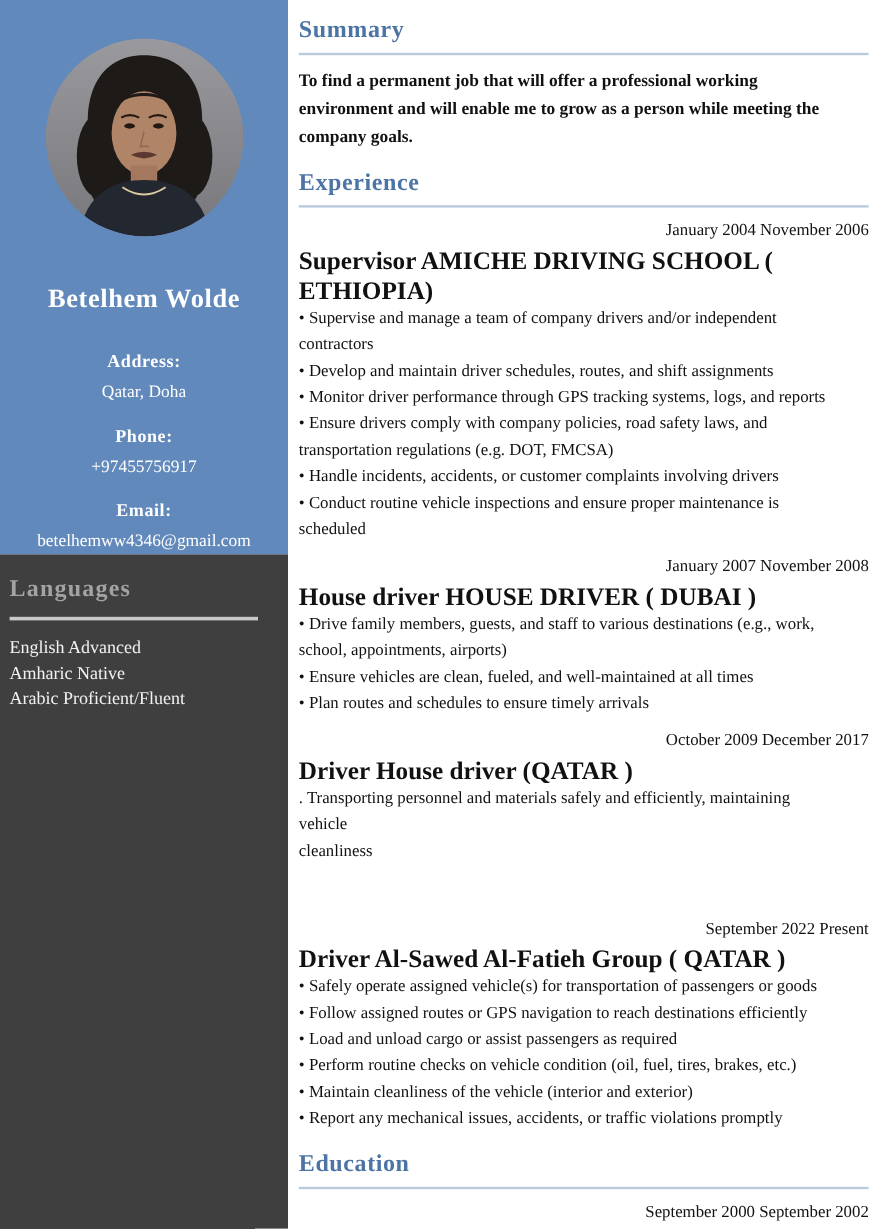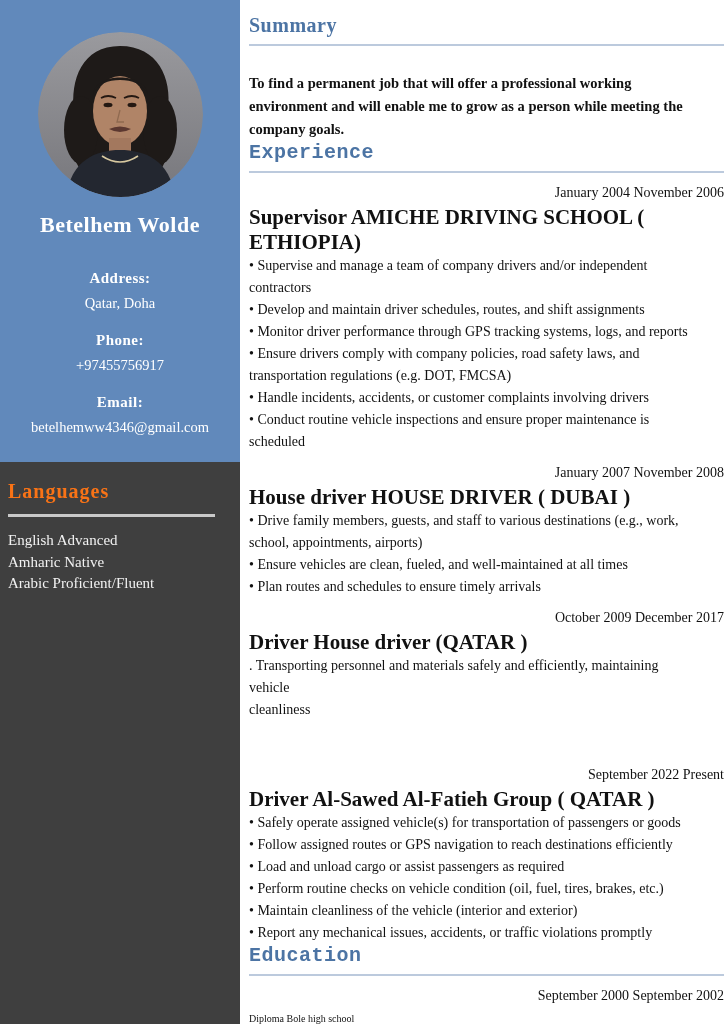--- a/index.html
+++ b/index.html
@@ -5,36 +5,36 @@
   * { margin:0; padding:0; box-sizing:border-box; }
   html,body { width:724px; height:1024px; overflow:hidden; }
   body { font-family:"Liberation Serif", serif; background:#ffffff; color:#111; }
   .page { display:flex; width:724px; height:1024px; }
 
   
   .sidebar { flex:0 0 240px; width:240px; display:flex; flex-direction:column; }
   .sidebar-top { background:#6189bb; flex:0 0 462px; height:462px; color:#fff; text-align:center; }
   .photo { width:165px; height:165px; margin:32px auto 0; border-radius:50%; overflow:hidden; display:block; }
   .photo svg { display:block; }
-  .name { margin-top:15px; font-size:22px; font-weight:700; letter-spacing:0.5px; }
+  .name { margin-top:39px; font-size:22px; font-weight:700; letter-spacing:0.5px; }
   .contact { margin-top:28px; }
   .contact-block { margin-top:13px; }
   .contact-label { font-weight:700; font-size:15px; line-height:25px; letter-spacing:0.5px; }
   .contact-value { font-size:14.5px; line-height:24px; }
   .sidebar-bottom { background:#3f3f3f; flex:1; color:#f2f2f2; padding:18px 12px 0 8px; }
-  .languages-title { color:#f97316; font-size:20px; font-weight:700; letter-spacing:1px; }
+  .languages-title { color:#a3a3a3; font-size:20px; font-weight:700; letter-spacing:1px; }
   .languages-rule { border:none; border-top:3px solid #c9c9c9; width:207px; margin:11px 0 13px; }
   .lang-item { font-size:15px; line-height:21.5px; }
 
   
   .main { flex:1; padding:14px 0 0 9px; overflow:hidden; }
   .section-title { color:#4c74a4; font-size:20px; font-weight:700; letter-spacing:0.5px; }
   .section-rule { border:none; border-top:2px solid #bccadd; margin-top:7px; }
-  .summary-text { font-weight:700; font-size:14.5px; line-height:23px; padding-right:20px; margin-top:26px; }
-  .mt-section { margin-top:0;font-family:Liberation Mono, monospace; }
+  .summary-text { font-weight:700; font-size:14.5px; line-height:23px; padding-right:20px; margin-top:11px; }
+  .mt-section { margin-top:15px; }
 
   .entry-dates { text-align:right; padding-right:0; font-size:14px; margin-top:12px; }
   .entry-title { font-weight:700; font-size:21px; margin-top:4px; }
   .entry-line { font-size:14px; line-height:22px; padding-right:32px; }
   .entry:nth-child(3) { margin-bottom:46px; }
 
   .edu-line { font-size:10px; line-height:22px; margin-top:4px; }
 </style>
 </head>
 <body>

